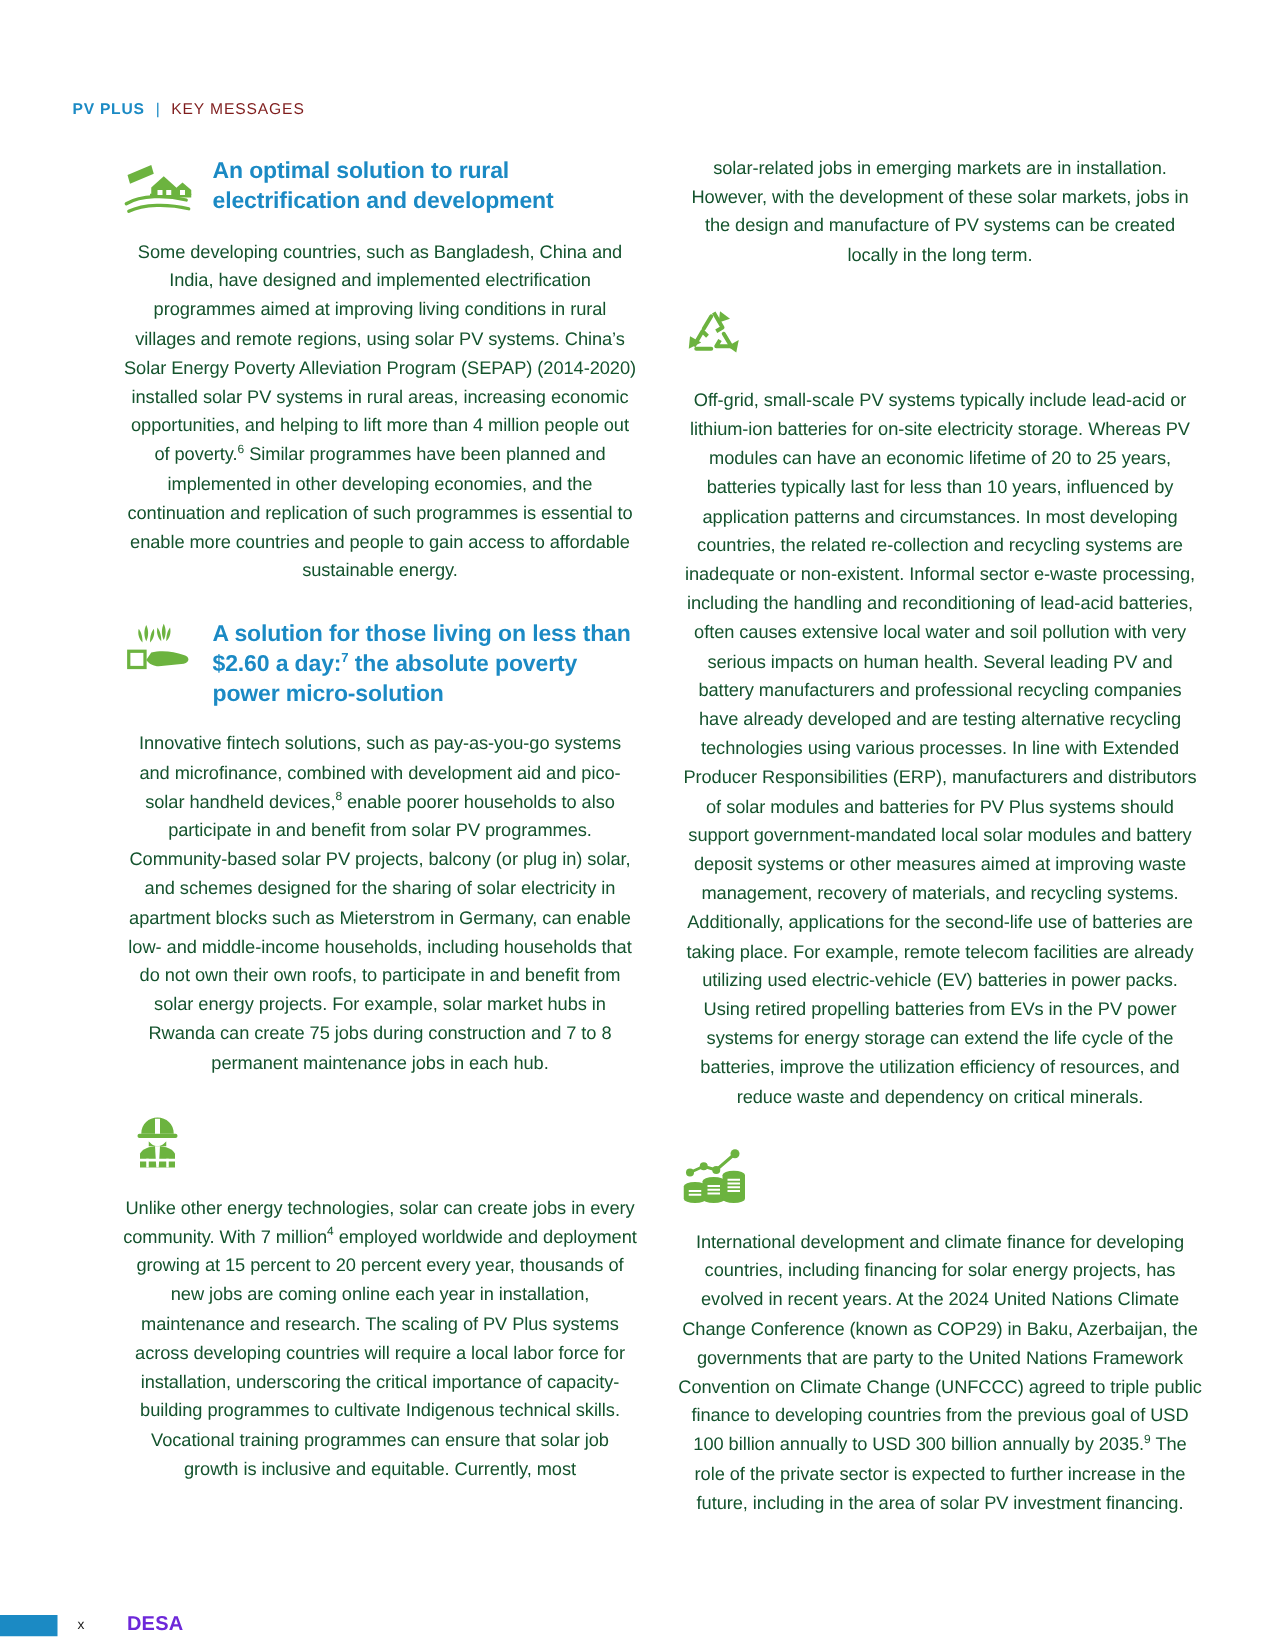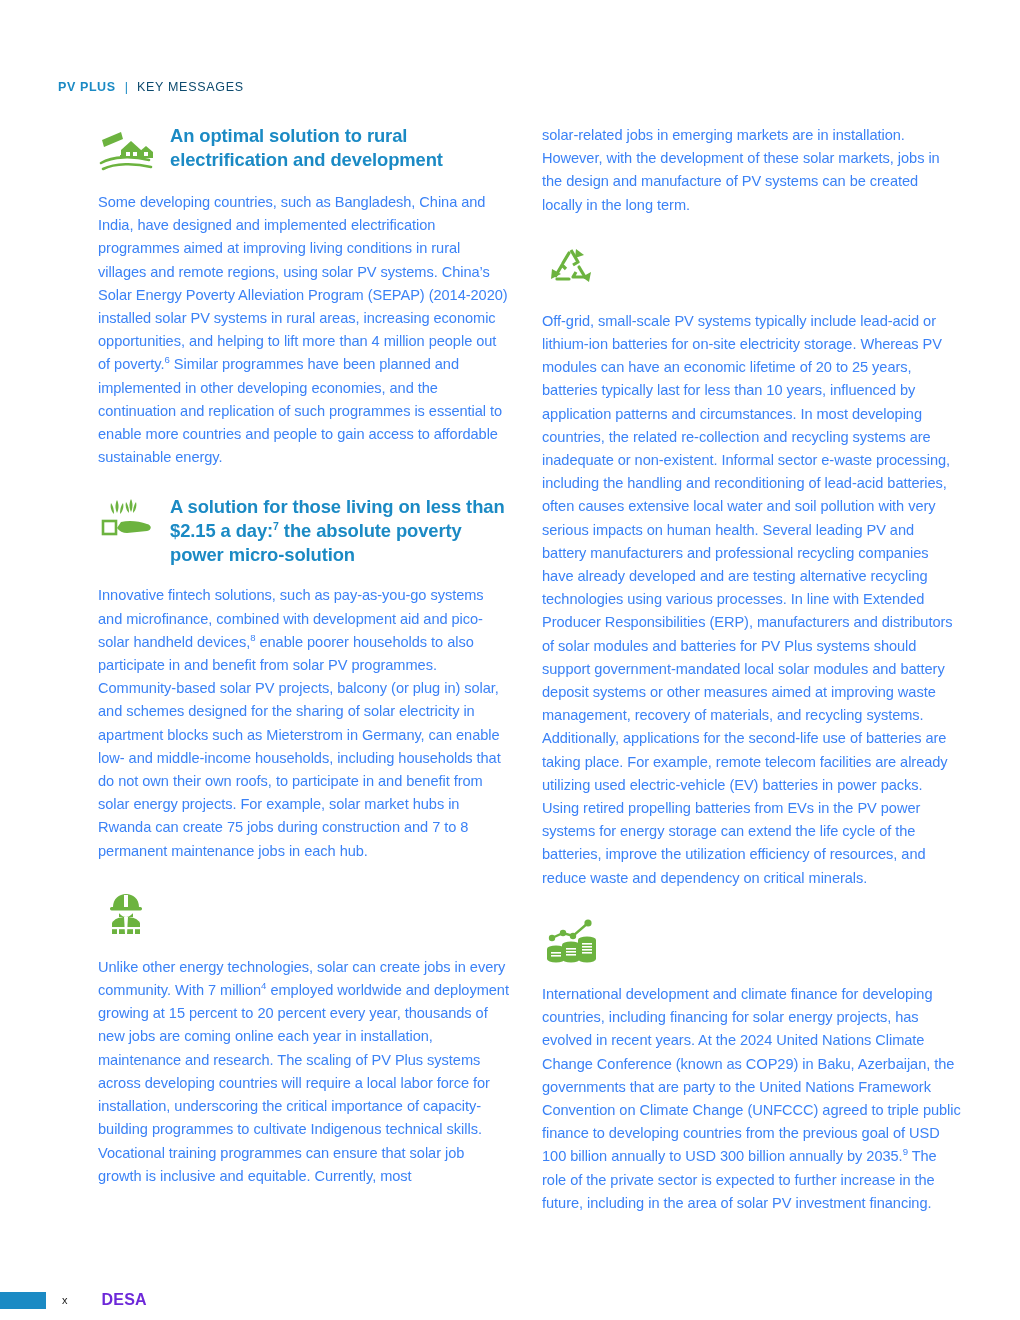--- a/index.html
+++ b/index.html
@@ -35,21 +35,21 @@
     color: #1b8ac4;
   }
   .runhead .bar {
     font-size: 12.5px;
     color: #1b8ac4;
     font-weight: normal;
   }
   .runhead .section {
     font-size: 12.5px;
     letter-spacing: 0.7px;
-    color: #0c4a6e;
+    color: #7f1d1d;
     font-weight: normal;
   }
 
   
   .columns {
     position: absolute;
     left: 0;
     top: 96px;
     width: 1020px;
     display: flex;
@@ -90,22 +90,22 @@
     font-size: 10.5px;
     vertical-align: super;
     line-height: 0;
     color: #1b8ac4;
   }
 
   
   p.body {
     font-size: 14.6px;
     line-height: 23.2px;
-    color: #3b82f6;
-    text-align: left;
+    color: #14532d;
+    text-align: center;
     letter-spacing: -0.05px;
   }
   p.body + .sec-head { margin-top: 26px; }
   p.body sup {
     font-size: 9.6px;
     vertical-align: super;
     line-height: 0;
   }
   .gap-after { margin-bottom: 26px; }
 
@@ -188,21 +188,21 @@
               <path d="M32 2 C30 6 30 11 32 15 C34 11 34 6 32 2 Z"></path>
               <path d="M27 5 C26 9 27 13 30 16 C30 11 29 8 27 5 Z"></path>
               <path d="M37 5 C38 9 37 13 34 16 C34 11 35 8 37 5 Z"></path>
             </g>
             <g fill="#6cb33f">
               <path d="M22 25 C30 23 40 24 48 27 C53 28 53 33 48 34 L28 36 C24 36 20 34 18 31 Z"></path>
             </g>
             <rect x="4" y="24" width="13" height="13" fill="none" stroke="#6cb33f" stroke-width="2.6"></rect>
           </svg>
         </span>
-        <h2><span>A solution for those living on less than $2.15 a day:</span><sup>7</sup><span> the absolute poverty power micro-solution</span></h2>
+        <h2><span>A solution for those living on less than $2.60 a day:</span><sup>7</sup><span> the absolute poverty power micro-solution</span></h2>
       </div>
       <p class="body"><span>Innovative fintech solutions, such as pay-as-you-go systems and microfinance, combined with development aid and pico-solar handheld devices,</span><sup>8</sup><span> enable poorer households to also participate in and benefit from solar PV programmes. Community-based solar PV projects, balcony (or plug in) solar, and schemes designed for the sharing of solar electricity in apartment blocks such as Mieterstrom in Germany, can enable low- and middle-income households, including households that do not own their own roofs, to participate in and benefit from solar energy projects. For example, solar market hubs in Rwanda can create 75 jobs during construction and 7 to 8 permanent maintenance jobs in each hub.</span></p>
 
       <div class="sec-head">
         <span class="icon">
           <svg width="56" height="46" viewBox="0 0 56 46">
             <g fill="#6cb33f">
               <path d="M14 16 C14 8 20 3 27 3 C34 3 40 8 40 16 Z"></path>
               <rect x="11" y="16" width="32" height="3.4" rx="1.6"></rect>
             </g>

